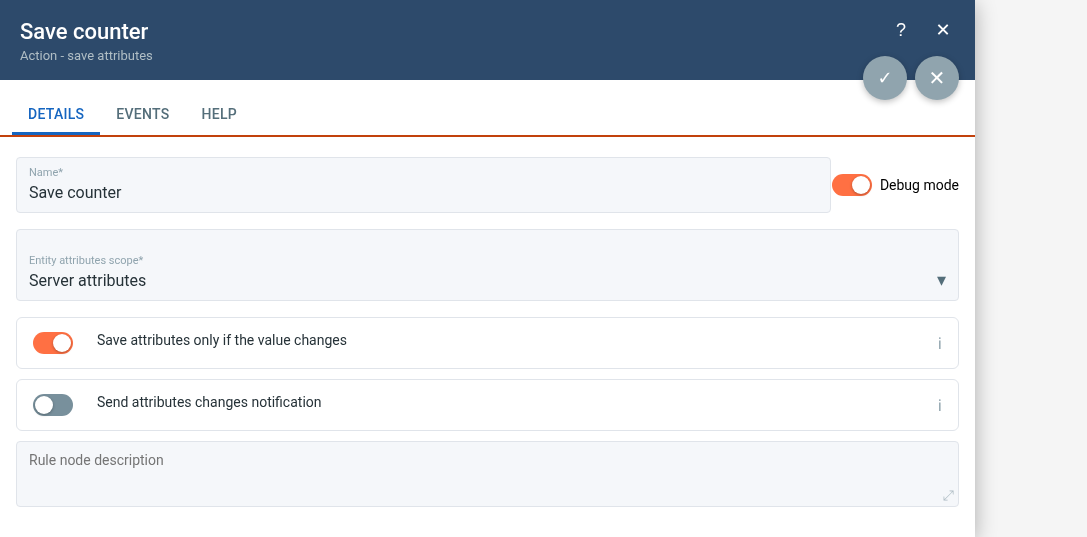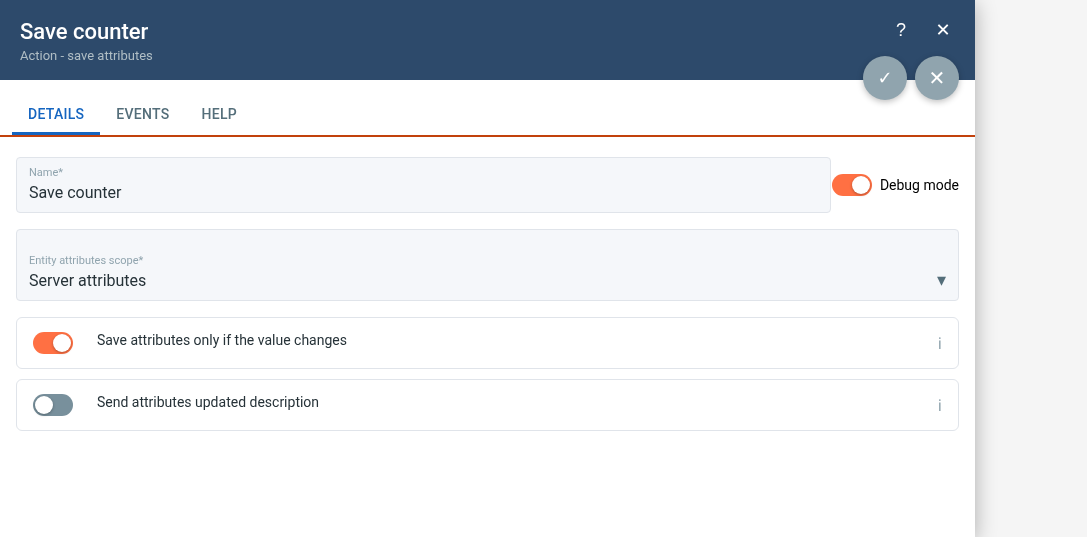--- a/index.html
+++ b/index.html
@@ -313,18 +313,22 @@
       </label>
       <span class="option-label">Save attributes only if the value changes</span>
       <span class="info-icon" title="More info">ℹ</span>
     </div>
 
     <div class="option-card">
       <label class="toggle">
 
         <span class="toggle-slider off"></span>
       </label>
-      <span class="option-label">Send attributes updated description</span>
+      <span class="option-label">Send attributes changes notification</span>
       <span class="info-icon" title="More info">ℹ</span>
     </div>
 
+    <div class="description-area">
+      <textarea placeholder="Rule node description" style=""></textarea>
+      <span class="resize-handle">⤢</span>
+    </div>
   </div>
 </div>
 
 </body></html>

